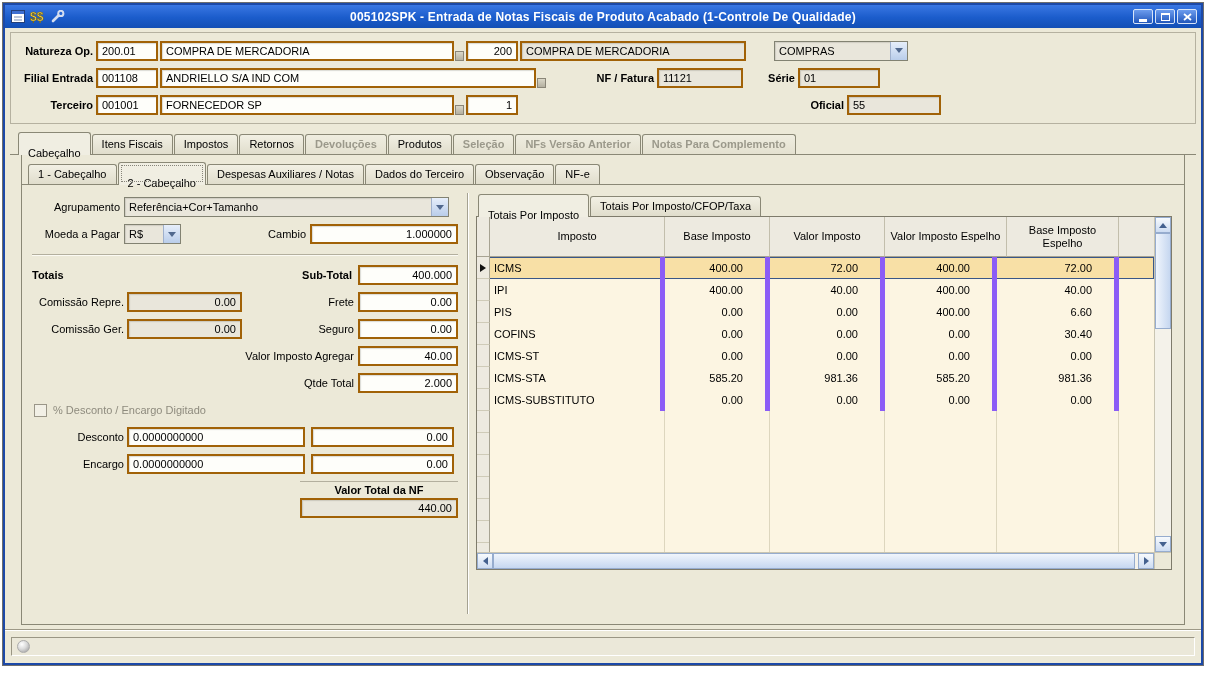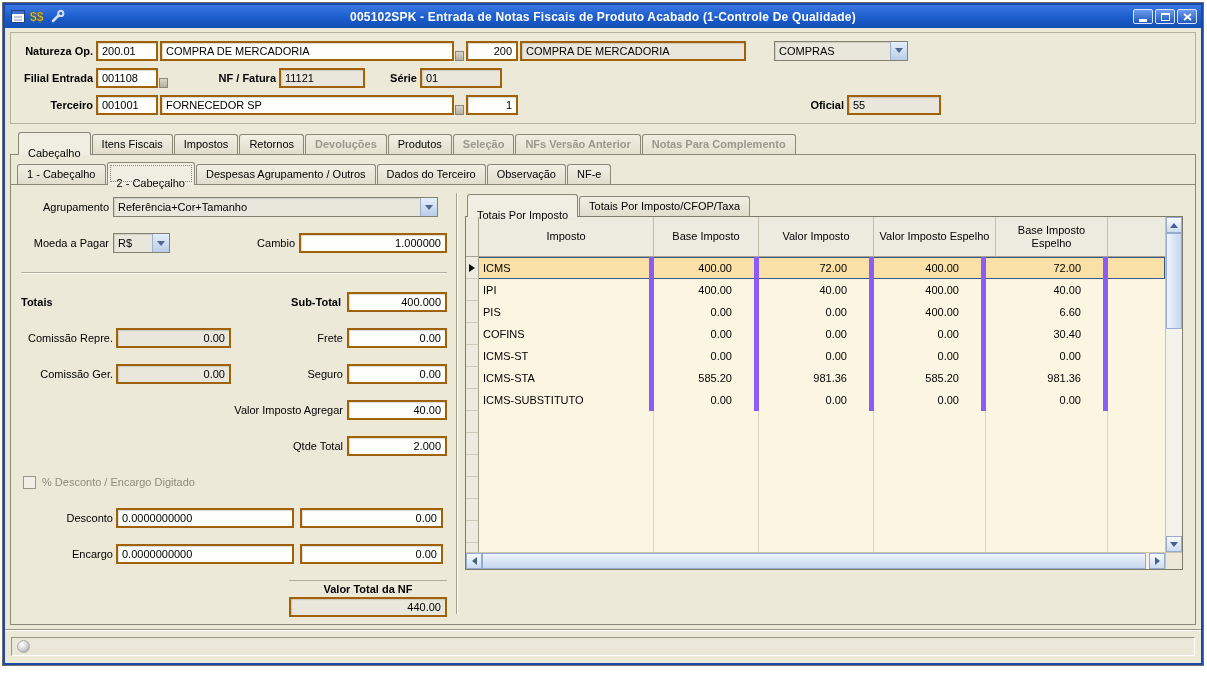--- a/index.html
+++ b/index.html
@@ -55,27 +55,27 @@
 
   
   .tabs { display: flex; align-items: flex-end; border-bottom: 1px solid #8A8876; padding: 2px 0 0 8px; flex: none; }
   .tab { height: 20px; padding: 3px 9px 0; background: linear-gradient(180deg,#F2F0E4,#E0DDCC);
     border: 1px solid #8A8876; border-bottom: none; border-radius: 3px 3px 0 0; margin-right: 1px;
     cursor: pointer; white-space: nowrap; }
   .tab.active { height: 23px; background: #F0EEE2; margin-bottom: -1px; padding-top: 14px; position: relative; z-index: 2; }
   .tab.disabled { color: #9B998B; cursor: default; background: linear-gradient(180deg,#EFEDE0,#E4E1D0); font-weight: bold; }
   .tab.focused { outline: 1px dotted #87857A; outline-offset: -4px; }
   .tabs-main { margin: 0 5px; }
-  .main-tabpage { margin: 0 5px; border: 1px solid #8A8876; border-top: none; flex: 1;
+  .main-tabpage { margin: 0 16px; border: 1px solid #8A8876; border-top: none; flex: 1;
     display: flex; flex-direction: column; min-height: 0; background: #ECE9D8; }
   .tabs-sub { margin-top: 5px; padding-left: 6px; }
 
   
   .content { flex: 1; display: flex; padding: 8px 12px 10px 10px; min-height: 0; }
-  .left-panel { width: 432px; flex: none; display: flex; flex-direction: column; gap: 16px;
+  .left-panel { width: 432px; flex: none; display: flex; flex-direction: column; gap: 7px;
     padding: 4px 6px 0 0; }
   .lrow { display: flex; align-items: center; height: 20px; flex: none; }
   .llabel { text-align: right; white-space: nowrap; margin-right: 0; flex: none; }
   .hline { height: 1px; background: #B3AF9E; box-shadow: 0 1px 0 #FBFAF3; flex: none; margin: 3px 0; }
   .checkbox { width: 13px; height: 13px; flex: none; border: 1px solid #9A9688; background: #F2F0E6; margin: 0 6px 0 2px; }
   .gray-label { color: #8E8B7E; }
   .total-block { width: 158px; margin-left: auto; border-top: 1px solid #B3AF9E; padding-top: 2px;
     display: flex; flex-direction: column; gap: 2px; flex: none; }
   .total-block .blabel { text-align: center; }
   .vdivider { width: 1px; flex: none; background: #A5A291; box-shadow: 1px 0 0 #FFFFFF; margin: 0 3px; }
@@ -197,20 +197,21 @@
         <span class="combo-text">COMPRAS</span>
         <span class="combo-btn">
             <i class="arr-down"></i>
           </span>
       </div>
     </div>
 
     <div class="hrow">
       <span class="hlabel">Filial Entrada</span>
       <span class="field w62">001108</span>
+      <span class="field w376 ml2">ANDRIELLO S/A IND COM</span>
       <span class="lookup"></span>
       <span class="blabel w102 ml6">NF / Fatura</span>
       <span class="field w86 ml3 ro">11121</span>
       <span class="blabel w42 ml10">Série</span>
       <span class="field w82 ml3 ro">01</span>
     </div>
 
     <div class="hrow">
       <span class="hlabel">Terceiro</span>
       <span class="field w62">001001</span>
@@ -233,21 +234,21 @@
     <span class="tab disabled">Seleção</span>
     <span class="tab disabled">NFs Versão Anterior</span>
     <span class="tab disabled">Notas Para Complemento</span>
   </div>
 
   <div class="main-tabpage">
 
     <div class="tabs tabs-sub">
       <span class="tab">1 - Cabeçalho</span>
       <span class="tab active focused">2 - Cabeçalho</span>
-      <span class="tab">Despesas Agrupamento / Outros</span>
+      <span class="tab">Despesas Auxiliares / Notas</span>
       <span class="tab">Dados do Terceiro</span>
       <span class="tab">Observação</span>
       <span class="tab">NF-e</span>
     </div>
 
     <div class="content">
 
       <div class="left-panel">
 
         <div class="lrow">

